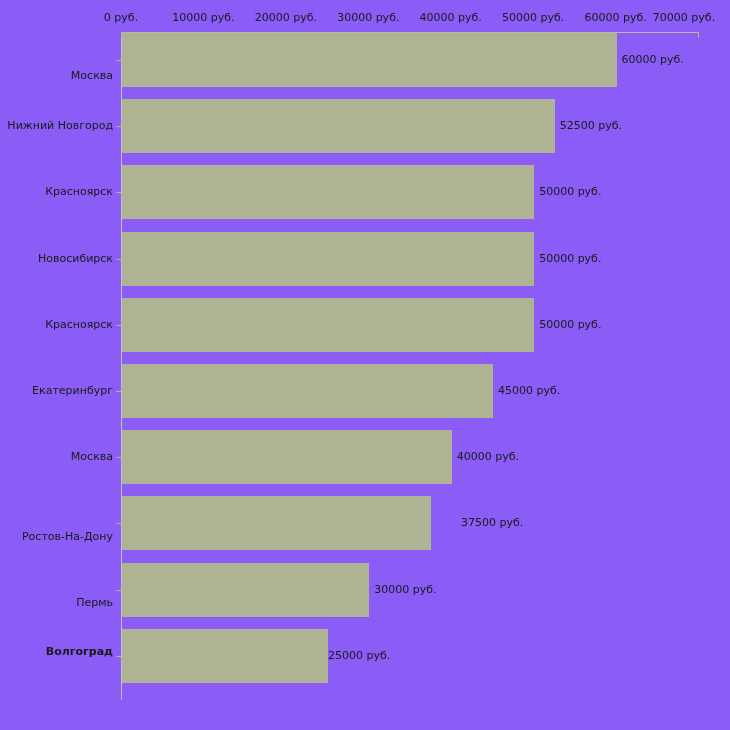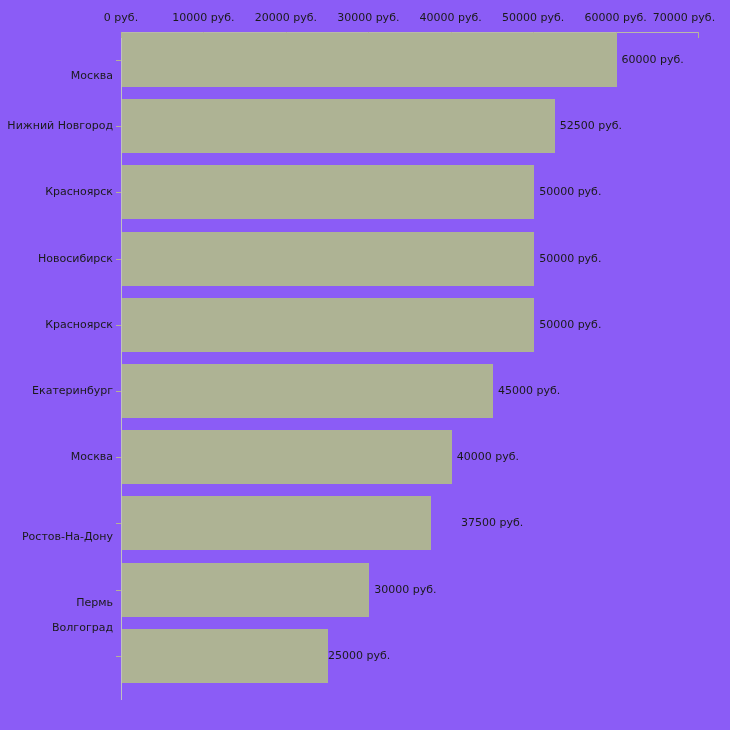--- a/index.html
+++ b/index.html
@@ -127,21 +127,21 @@
       <div class="cat-label" style="top: 324.8px;">Красноярск</div>
       <div class="y-tick" style="top: 391px;"></div>
       <div class="cat-label" style="top: 391px;">Екатеринбург</div>
       <div class="y-tick" style="top: 457.2px;"></div>
       <div class="cat-label" style="top: 457.2px;">Москва</div>
       <div class="y-tick" style="top: 523.4px;"></div>
       <div class="cat-label" style="top: 523.4px; margin-top: 14px;">Ростов-На-Дону</div>
       <div class="y-tick" style="top: 589.6px;"></div>
       <div class="cat-label" style="top: 571px; margin-top: 32px;">Пермь</div>
       <div class="y-tick" style="top: 655.8px;"></div>
-      <div class="cat-label" style="top: 628px;">Волгоград</div>
+      <div class="cat-label" style="top: 652px; font-weight: bold;">Волгоград</div>
     </div>
   <div id="bars-layer">
       <div class="bar" title="Москва: 60000 руб." style="top: 33px; height: 54px; width: 494.571px; background: rgb(174, 179, 148);"></div>
       <div class="bar-value-label" style="left: 621.571px; top: 60px;">60000 руб.</div>
       <div class="bar" title="Нижний Новгород: 52500 руб." style="top: 99.2px; height: 54px; width: 432.75px; background: rgb(174, 179, 148);"></div>
       <div class="bar-value-label" style="left: 559.75px; top: 126.2px;">52500 руб.</div>
       <div class="bar" title="Красноярск: 50000 руб." style="top: 165.4px; height: 54px; width: 412.143px; background: rgb(174, 179, 148);"></div>
       <div class="bar-value-label" style="left: 539.143px; top: 192.4px;">50000 руб.</div>
       <div class="bar" title="Новосибирск: 50000 руб." style="top: 231.6px; height: 54px; width: 412.143px; background: rgb(174, 179, 148);"></div>
       <div class="bar-value-label" style="left: 539.143px; top: 258.6px;">50000 руб.</div>

